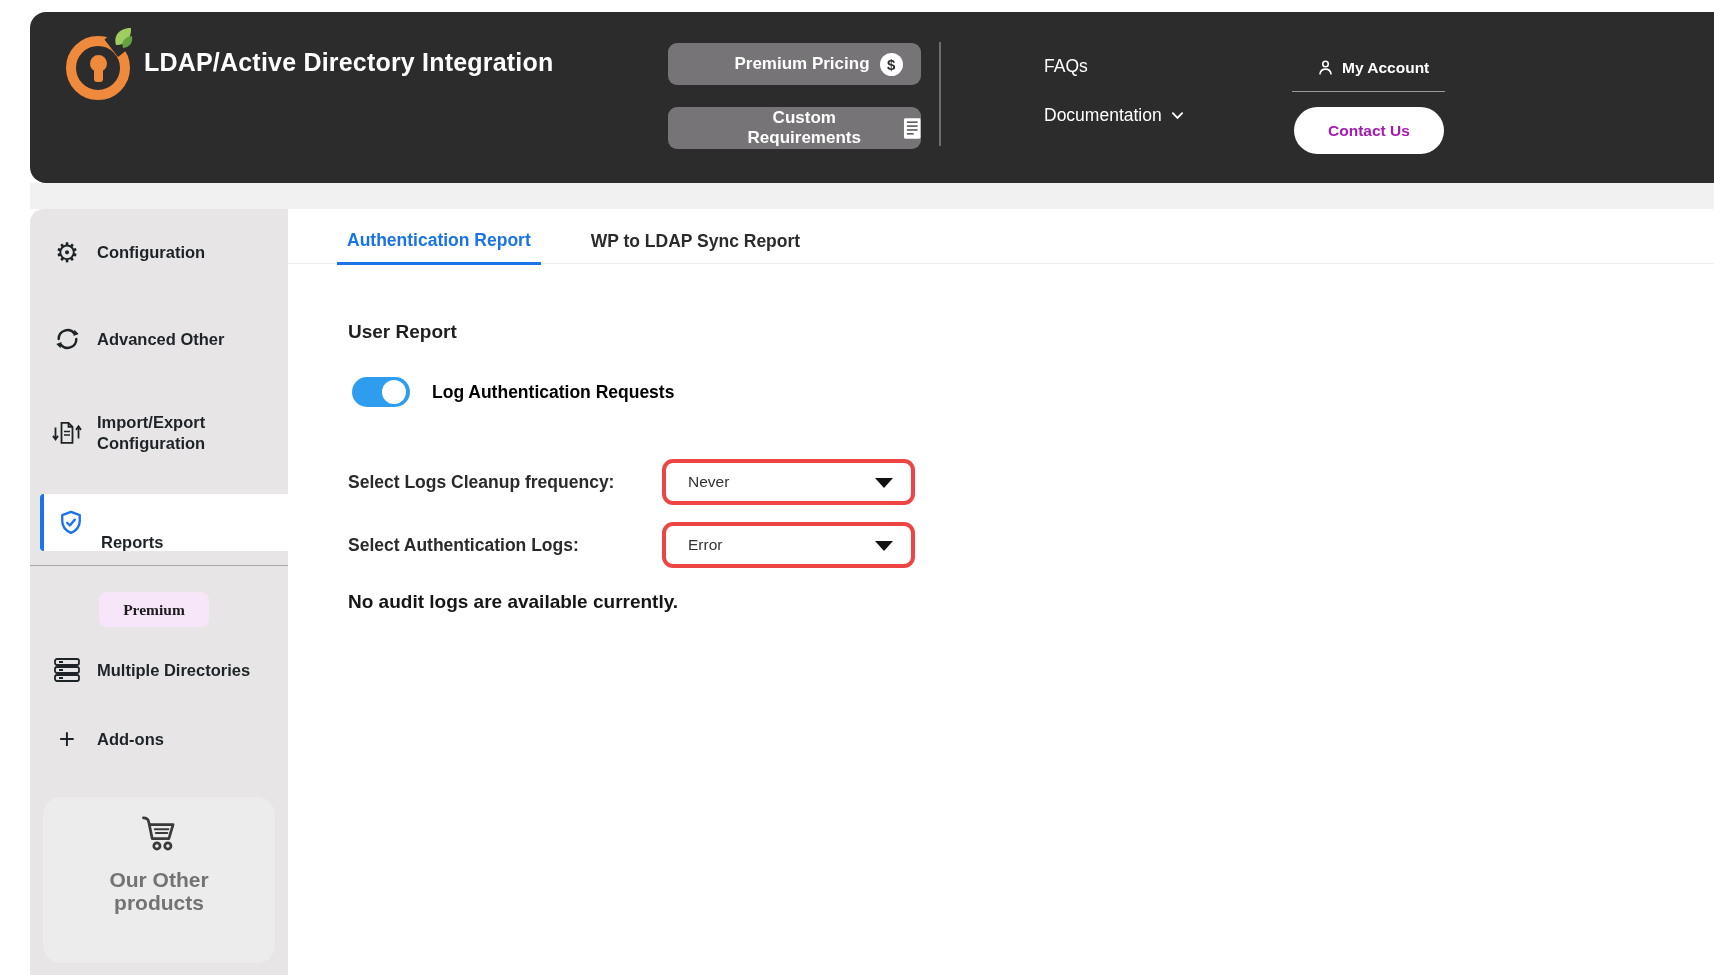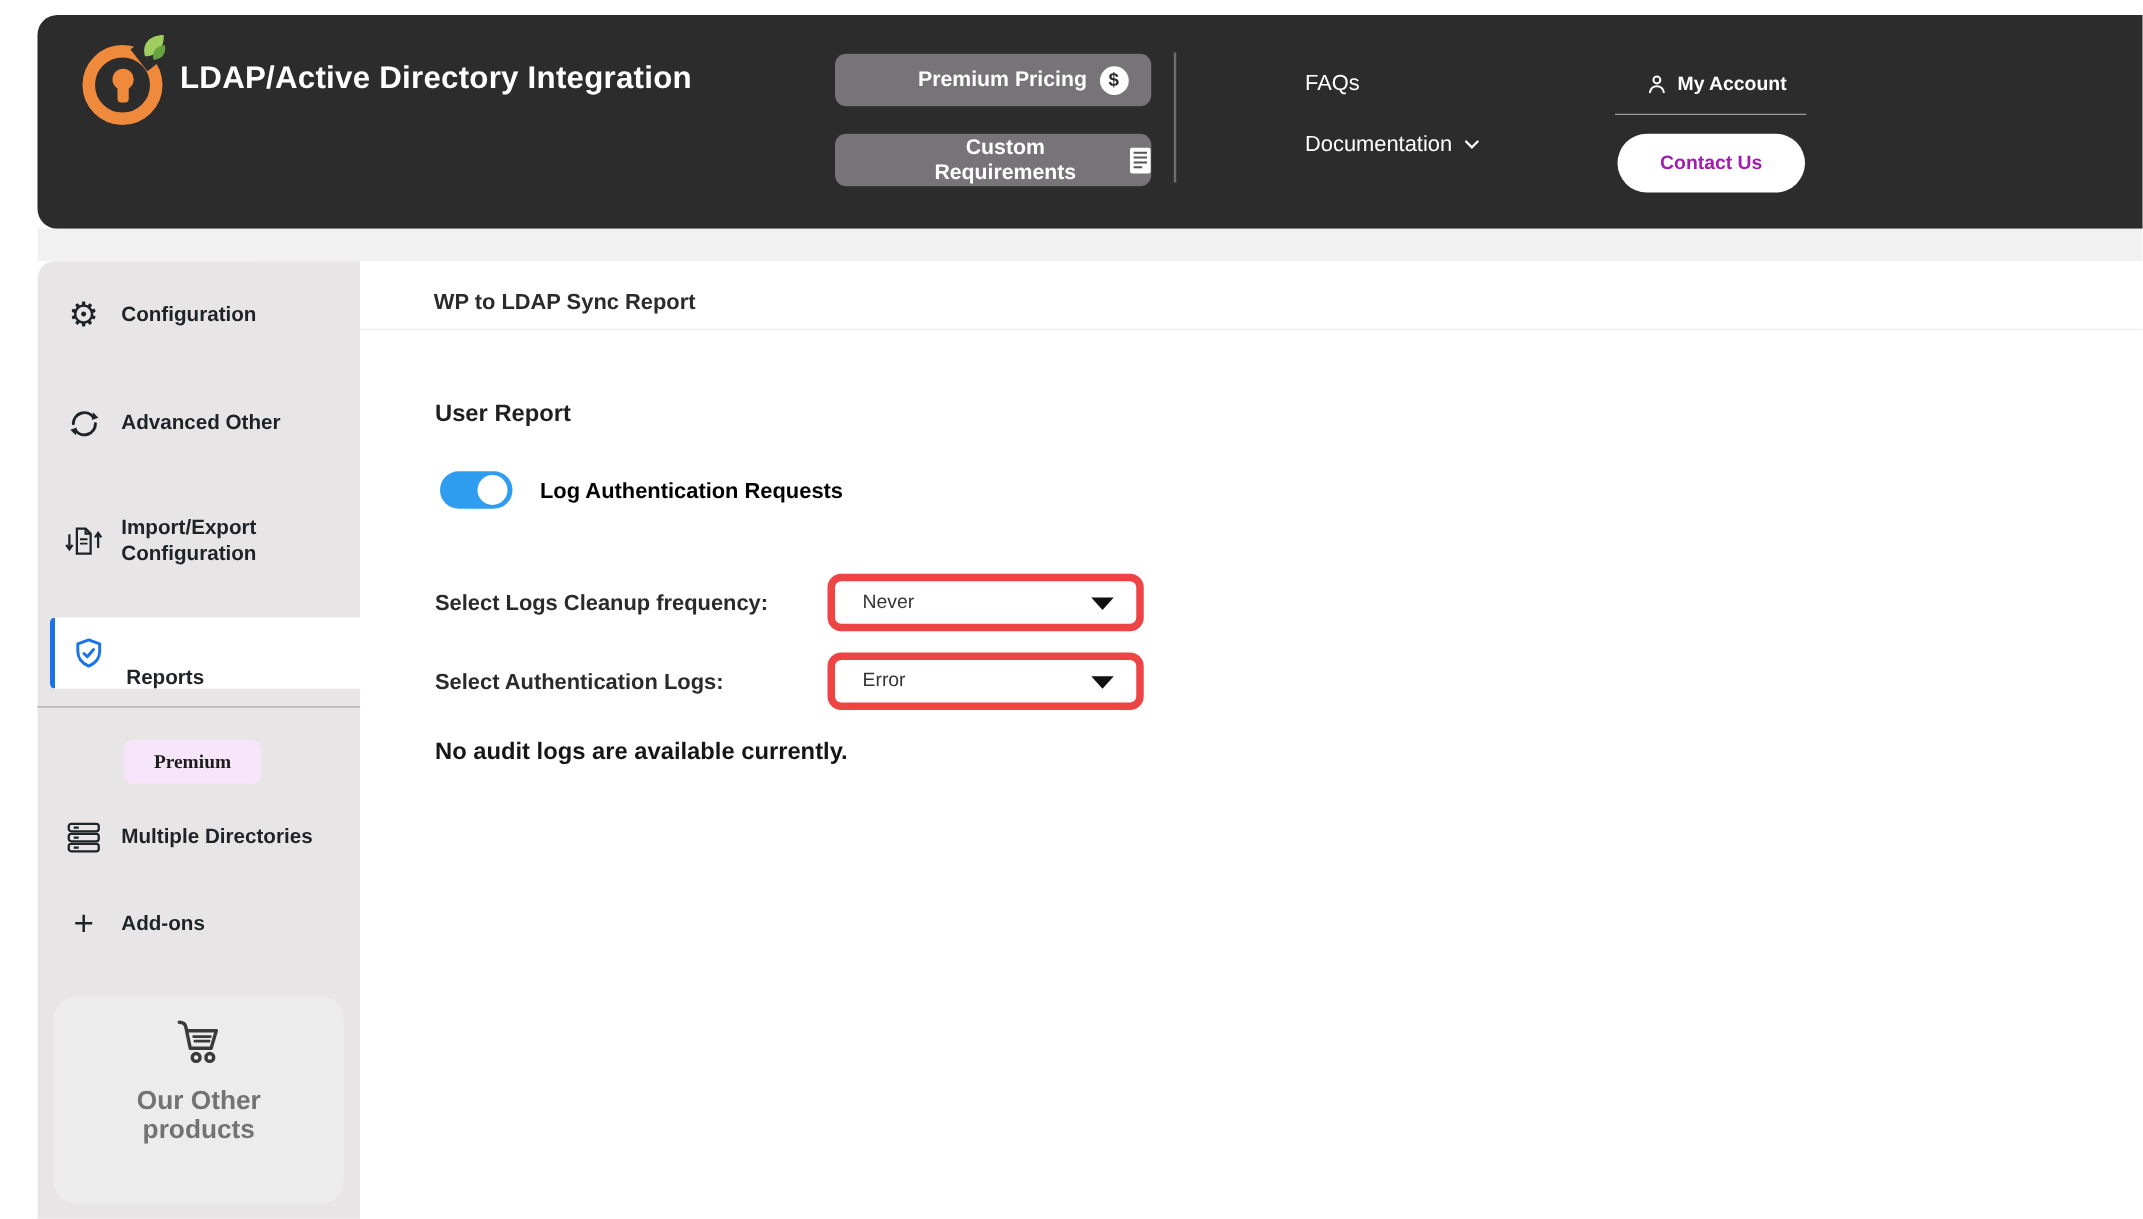--- a/index.html
+++ b/index.html
@@ -80,21 +80,21 @@
   .tab{padding:0 10px 11px;font-size:17.5px;font-weight:600;color:#2b2b2b;cursor:pointer;white-space:nowrap;}
   .tab.active{color:var(--accent-blue);border-bottom:3px solid var(--accent-blue);margin-bottom:-2px;}
   .section-title{position:absolute;left:60px;top:112px;font-size:19px;font-weight:bold;color:#1f1f1f;}
   .toggle-row{position:absolute;left:64px;top:168px;display:flex;align-items:center;gap:22px;}
   .toggle{position:relative;width:58px;height:30px;border-radius:16px;background:var(--toggle-blue);cursor:pointer;}
   .toggle .knob{position:absolute;top:3px;right:4px;width:24px;height:24px;border-radius:50%;background:#fff;}
   .toggle-label{font-size:17.5px;font-weight:bold;color:#000000;}
   .form-row{position:absolute;left:60px;display:flex;align-items:center;}
   .form-row.fr1{top:250px}.form-row.fr2{top:313px}
   .form-row label{width:314px;font-size:17.5px;font-weight:bold;color:#2a2a2a;}
-  .select{position:relative;width:253px;height:46px;border:6px solid #ef4444;border-radius:11px;
+  .select{position:relative;width:253px;height:46px;border:4px solid #ef4444;border-radius:11px;
     background:#fff;display:flex;align-items:center;padding-left:22px;cursor:pointer;}
   .select .val{font-size:15.5px;color:#333;}
   .caret{position:absolute;right:18px;top:50%;margin-top:-4px;width:0;height:0;
     border-left:9px solid transparent;border-right:9px solid transparent;border-top:10px solid #111;}
   .empty-msg{position:absolute;left:60px;top:382px;font-size:19px;font-weight:600;color:#161616;}
 </style>
 </head>
 <body>
 
 <div class="canvas">
@@ -233,20 +233,21 @@
       </svg>
       <div class="txt">
         <div>Our Other</div>
         <div>products</div>
       </div>
     </div>
   </aside>
 
   <main class="content">
     <nav class="tabbar">
+      <div class="tab active">Authentication Report</div>
       <div class="tab">WP to LDAP Sync Report</div>
     </nav>
 
     <h2 class="section-title">User Report</h2>
 
     <div class="toggle-row">
       <div class="toggle">
         <div class="knob"></div>
       </div>
       <span class="toggle-label">Log Authentication Requests</span>

